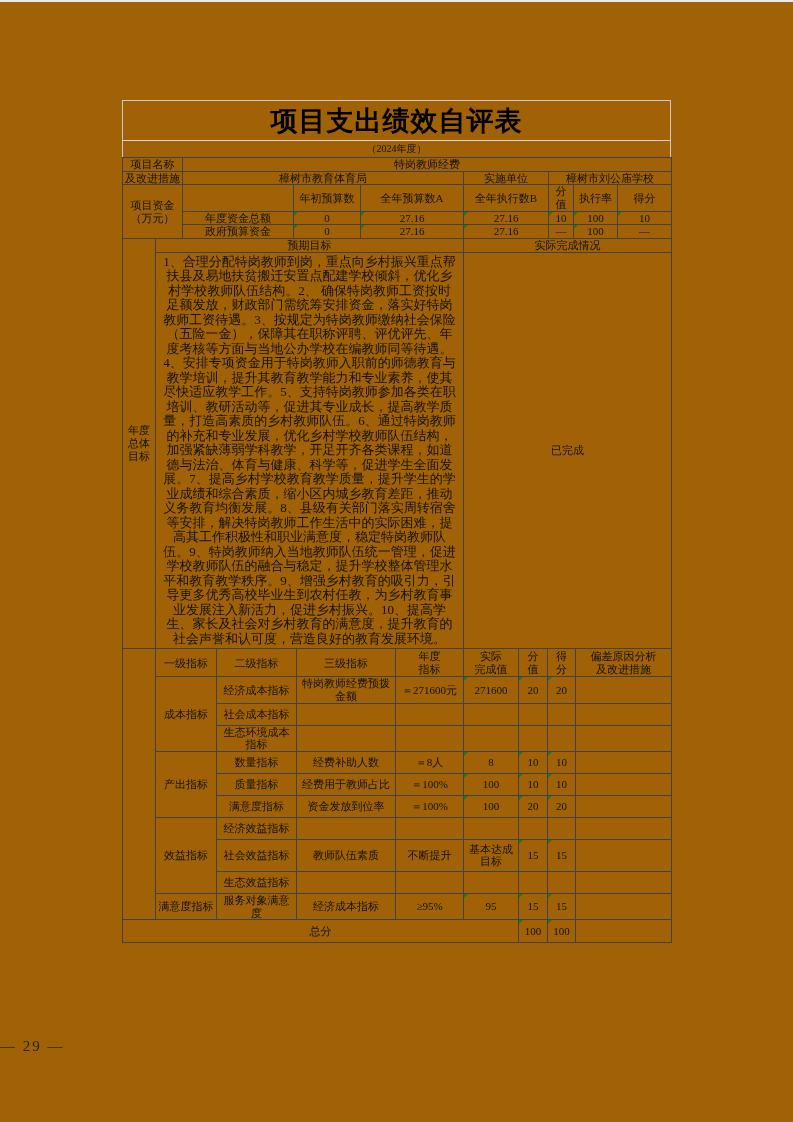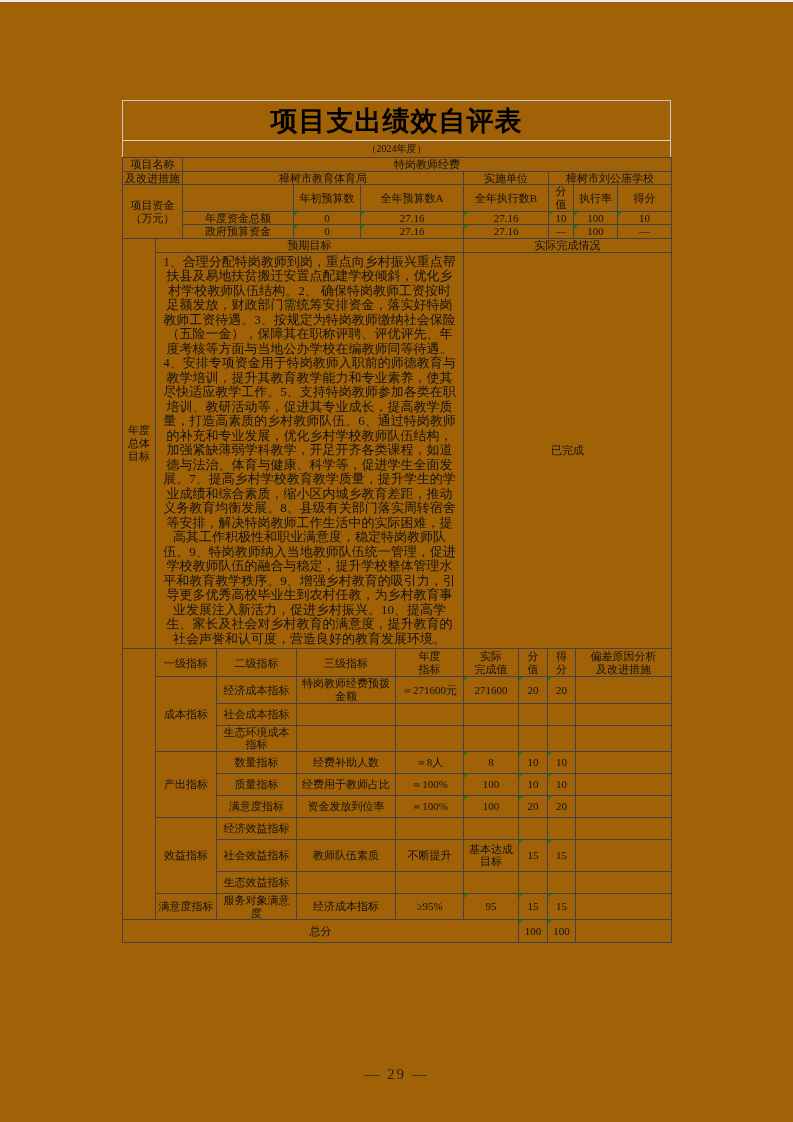--- a/index.html
+++ b/index.html
@@ -26,21 +26,21 @@
 
   .goals-cell { height:335px; }
   .goals-text { font-size:13px; line-height:14.5px; text-align:center; padding:2px 4px; display:block; }
   .vlabel2 { display:inline-block; width:24px; line-height:13px; word-break:break-all; }
   .vlabel1 { display:inline-block; width:12px; line-height:12px; word-break:break-all;margin-left:44px; }
   .hdr2 { font-size:10.5px; line-height:12px; }
   .ind-row td { height:22px; }
   .tall td { height:32px; }
   .total-row td { height:23px; }
 
-  .page-number { position:absolute; top:1064px; left:0; width:100%; text-align:center;
+  .page-number { position:absolute; top:1036px; left:0; width:100%; text-align:left;
                  font-size:15px; color:#222; letter-spacing:2px; }
 </style>
 </head>
 <body>
 
 <div class="page">
   <div class="sheet">
 
     <div class="title-block">
       <div class="title-row">

